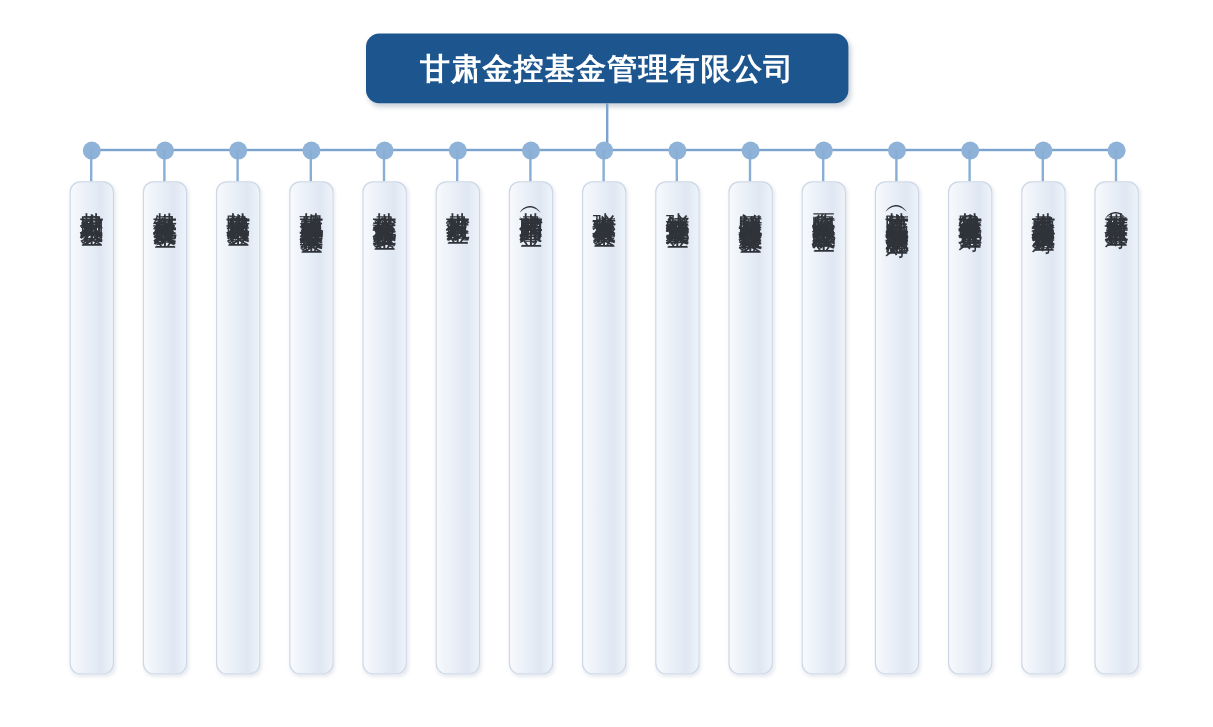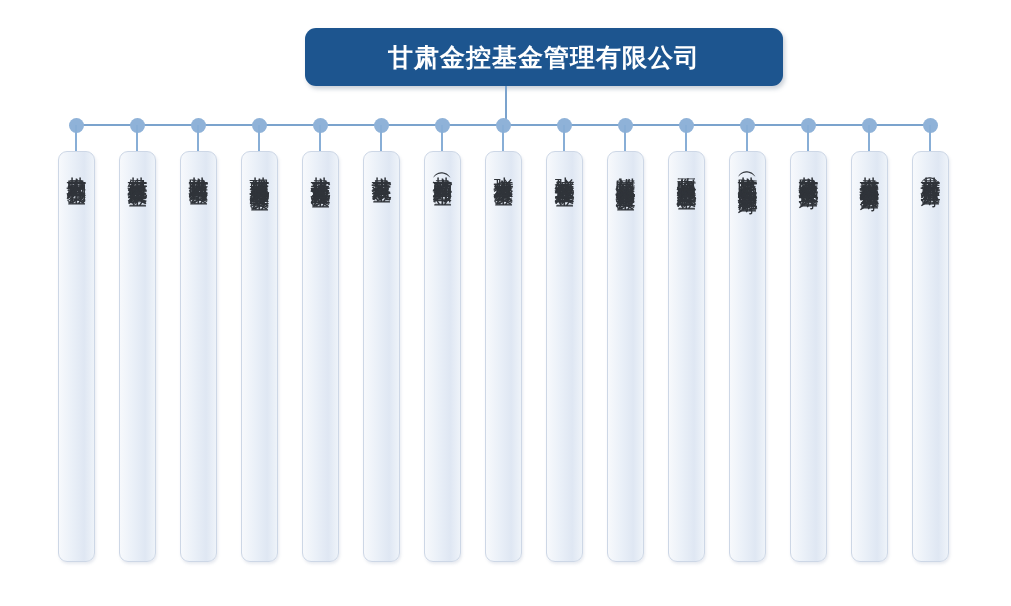--- a/index.html
+++ b/index.html
@@ -17,21 +17,21 @@
     height: 606px;
     background: #ffffff;
     overflow: hidden;
   }
 
   
   .root-box {
     position: absolute;
     left: 305px;
     top: 28px;
-    width: 478px;
+    width: 402px;
     height: 58px;
     background: #1d558f;
     border-radius: 11px;
     box-shadow: 2px 3px 4px rgba(70,90,120,0.28);
     display: flex;
     align-items: center;
     justify-content: center;
     box-sizing: border-box;
   }
   .root-label {

